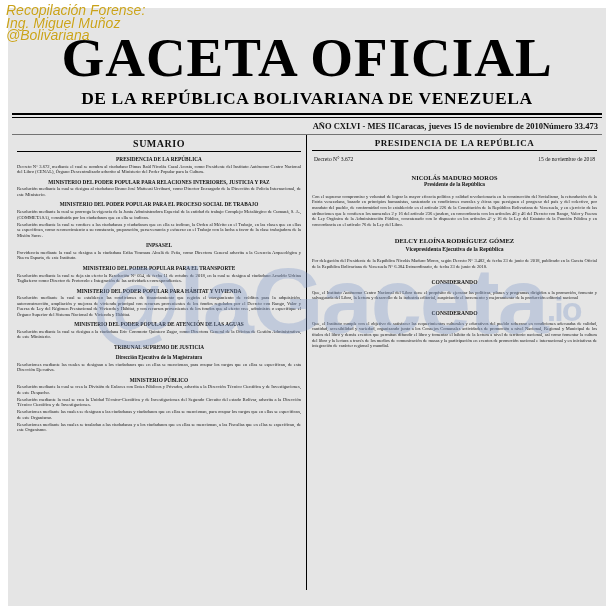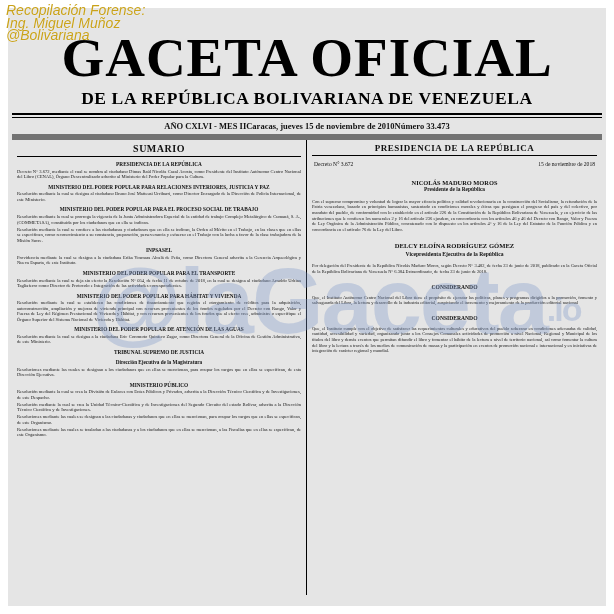--- a/index.html
+++ b/index.html
@@ -93,33 +93,33 @@
     margin: 5px 4px 0 4px;
   }
   .rule-thin {
     border-top: 1px solid #000;
     margin: 2px 4px 0 4px;
   }
 
   
   .issueline {
     display: flex;
-    justify-content: center;
+    justify-content: flex-end;
     align-items: baseline;
     font-size: 8.5px;
     font-weight: 700;
     padding: 3px 8px 3px 8px;
     font-family: "Liberation Serif", serif;
   }
   .issueline .mid { font-weight: 700; }
 
   
   .columns {
     display: flex;
-    border-top: 6px solid #737373;
+    border-top: 1px solid #737373;
     margin: 0 4px;
     height: 455px;
   }
   .col {
     box-sizing: border-box;
     padding: 3px 5px 0 5px;
     overflow: hidden;
   }
   .col.left {
     width: 50%;

